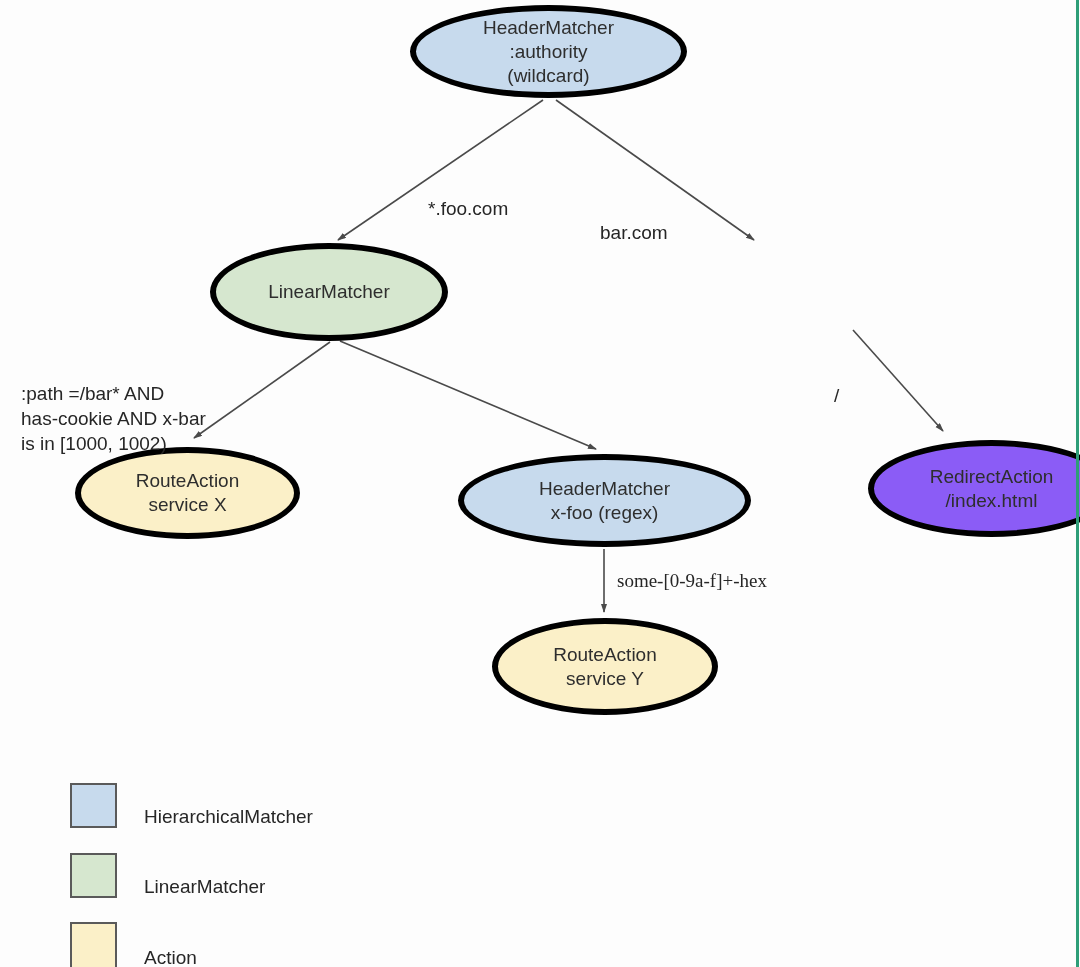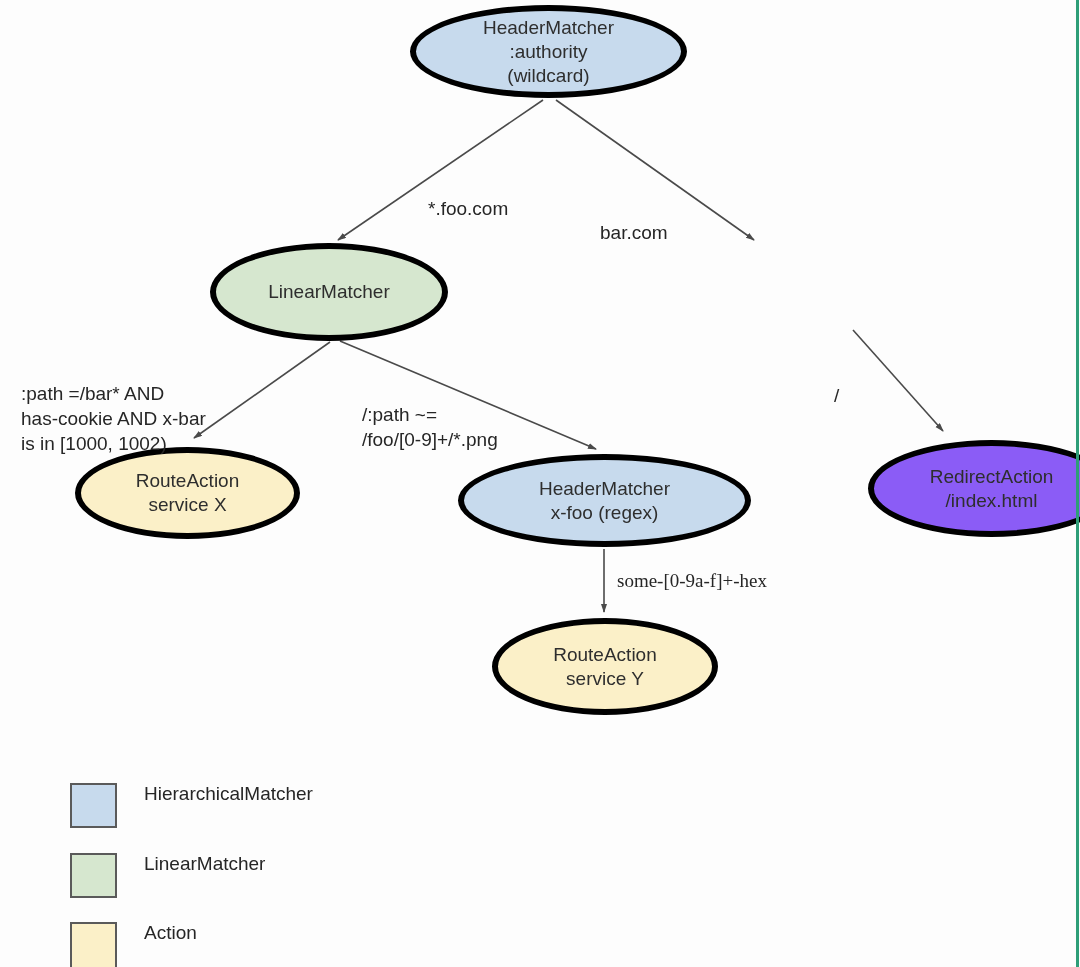--- a/index.html
+++ b/index.html
@@ -43,21 +43,21 @@
   }
   .legend {
     position: absolute;
     left: 70px;
     top: 783px;
   }
   .legend-row {
     position: absolute;
     left: 0;
     display: flex;
-    align-items: flex-start;
+    align-items: flex-end;
   }
   .legend-swatch {
     width: 47px;
     height: 45px;
     border: 2px solid #5a5a5a;
     box-sizing: border-box;
   }
   .legend-label {
     margin-left: 27px;
     font-size: 19px;
@@ -111,22 +111,20 @@
 service Y</div>
 
   <div class="edge-label" style="left:428px; top:196px;">*.foo.com</div>
 
   <div class="edge-label" style="left:600px; top:196px;margin-top:24px;">bar.com</div>
 
   <div class="edge-label" style="left:21px; top:353px;margin-top:28px;">:path =/bar* AND
 has-cookie AND x-bar
 is in [1000, 1002)</div>
 
-  <div class="edge-label" style="left:362px; top:402px;">/:path ~=
-/foo/[0-9]+/*.png</div>
 
   <div class="edge-label" style="left:834px; top:383px;">/</div>
 
   <div class="edge-label" style="left:617px; top:568px;font-family:Liberation Serif, serif;">some-[0-9a-f]+-hex</div>
 
   <div class="legend">
     <div class="legend-row" style="top:0px;">
       <div class="legend-swatch" style="background-color: rgb(199, 218, 237);"></div>
       <div class="legend-label">HierarchicalMatcher</div>
     </div>

